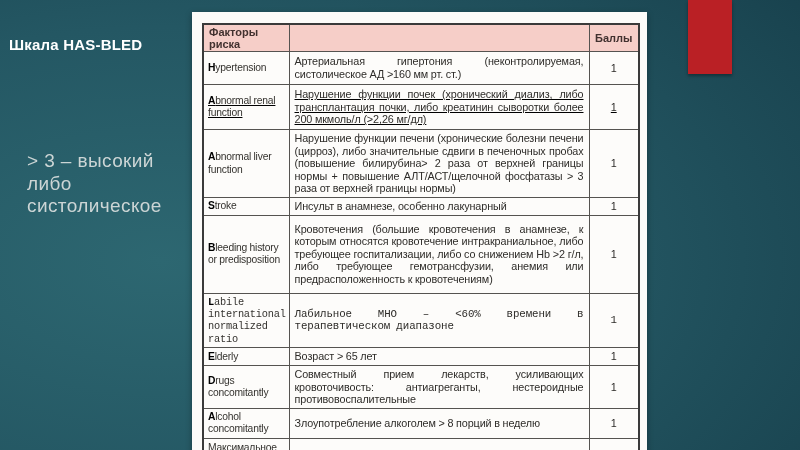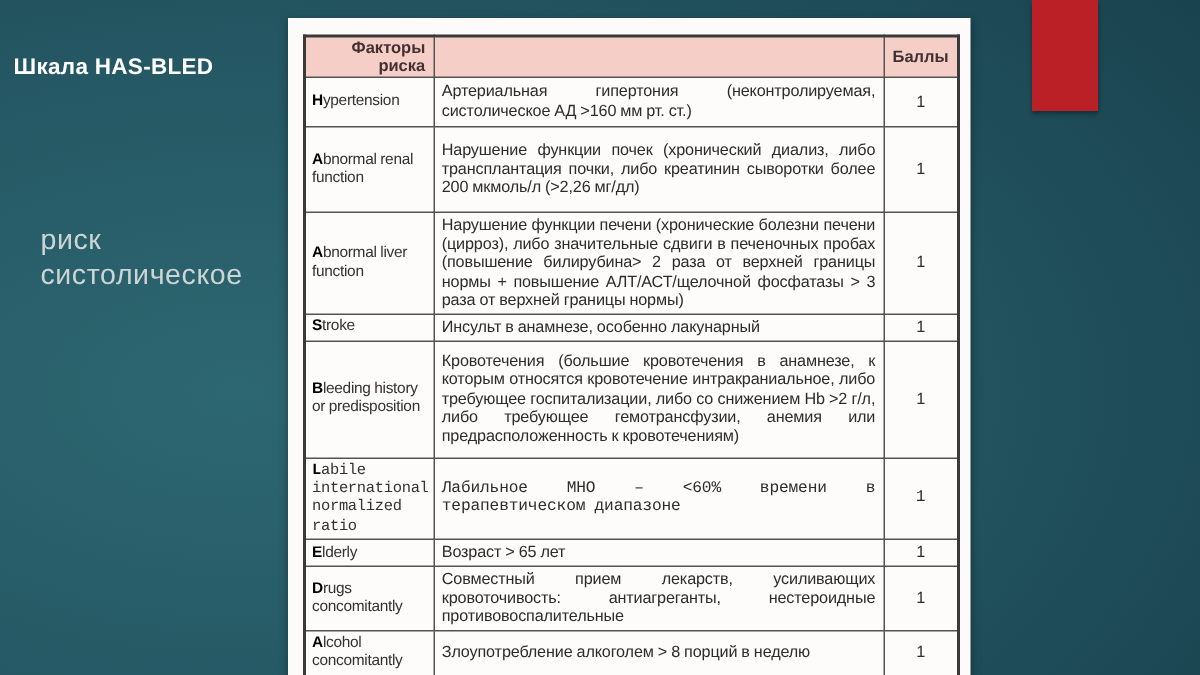--- a/index.html
+++ b/index.html
@@ -40,50 +40,51 @@
   }
   .hasbled col.c-label { width: 86px; }
   .hasbled col.c-desc  { width: 300px; }
   .hasbled col.c-score { width: 50px; }
   .hasbled th, .hasbled td { border: 1px solid #555350; }
   .hasbled thead th {
     background: #f6cec8; height: 17px;
     font-size: 11px; font-weight: bold; color: #42312f;
     padding: 1px 5px;
   }
-  .hasbled th.h-factors { text-align: right; }
+  .hasbled th.h-factors { text-align: left; }
   .hasbled th.h-score { padding: 1px 2px; }
   .hasbled td {
     font-size: 10.8px; line-height: 12.6px; color: #2e2c29;
     vertical-align: middle; padding: 2px 5px;
     letter-spacing: -0.1px; word-spacing: -0.2px; margin-left: 36px;
   }
   .hasbled td.label {
     font-size: 10.3px; line-height: 12.4px; color: #34322e;
     padding: 2px 3px 2px 4px; letter-spacing: -0.2px;
   }
   .hasbled td.label b { color: #000000; }
   .hasbled td.desc { text-align: justify; text-align-last: left; }
   .hasbled td.score { text-align: center; padding: 2px 2px; }
   
-  tr.r0 { height: 33px; } tr.r1 { height: 57px; } tr.r2 { height: 68px; }
+  tr.r0 { height: 33px; } tr.r1 { height: 45px; text-decoration: underline; } tr.r2 { height: 68px; }
   tr.r3 { height: 17px; } tr.r4 { height: 78px; } tr.r5 { height: 37px; font-family: Liberation Mono, monospace; }
   tr.r6 { height: 18px; padding-left: 12px; } tr.r7 { height: 33px; } tr.r8 { height: 28px; }
   tr.r9 { height: 33px; }
 </style>
 </head>
 <body>
 
 <div class="slide">
   <div class="red-tab"></div>
 
   <h1 class="title">Шкала HAS-BLED</h1>
 
   <div class="note">
-    <div>риск</div>
+    <div>&gt; 3 – высокий</div>
+    <div>либо</div>
     <div>систолическое</div>
   </div>
 
   <div class="panel">
     <table class="hasbled">
       <colgroup>
         <col class="c-label">
           <col class="c-desc">
           <col class="c-score">
       </colgroup>

